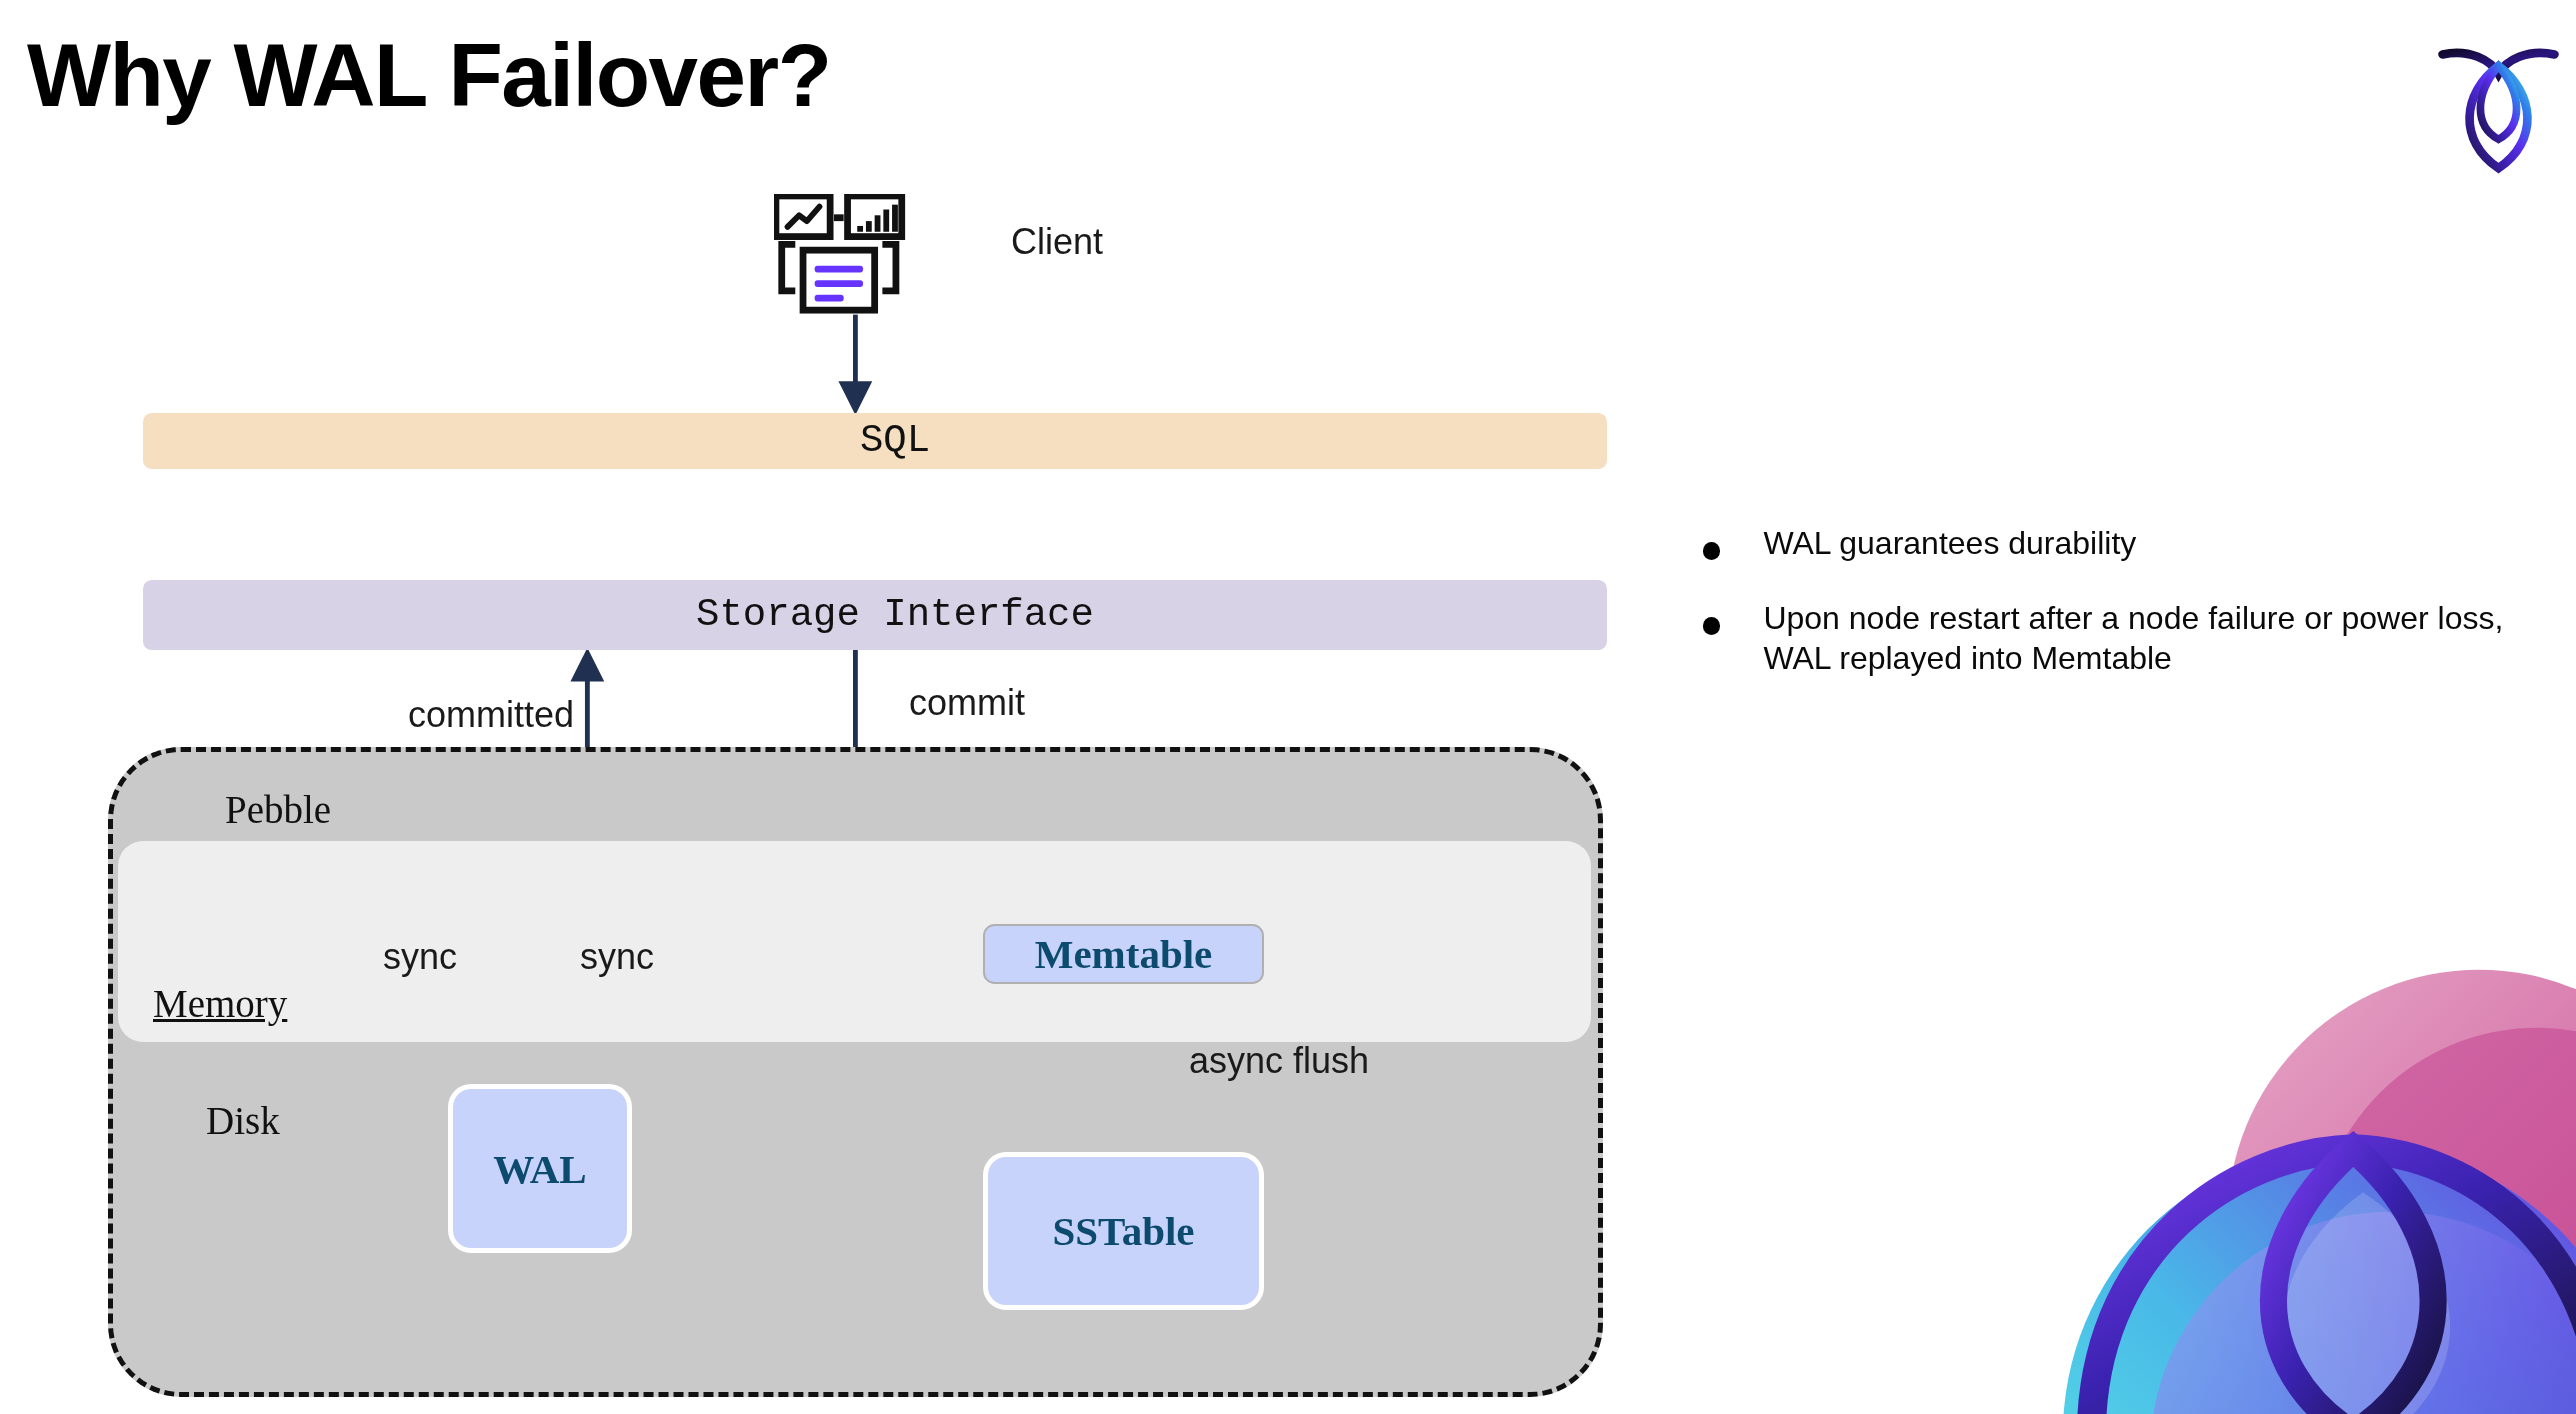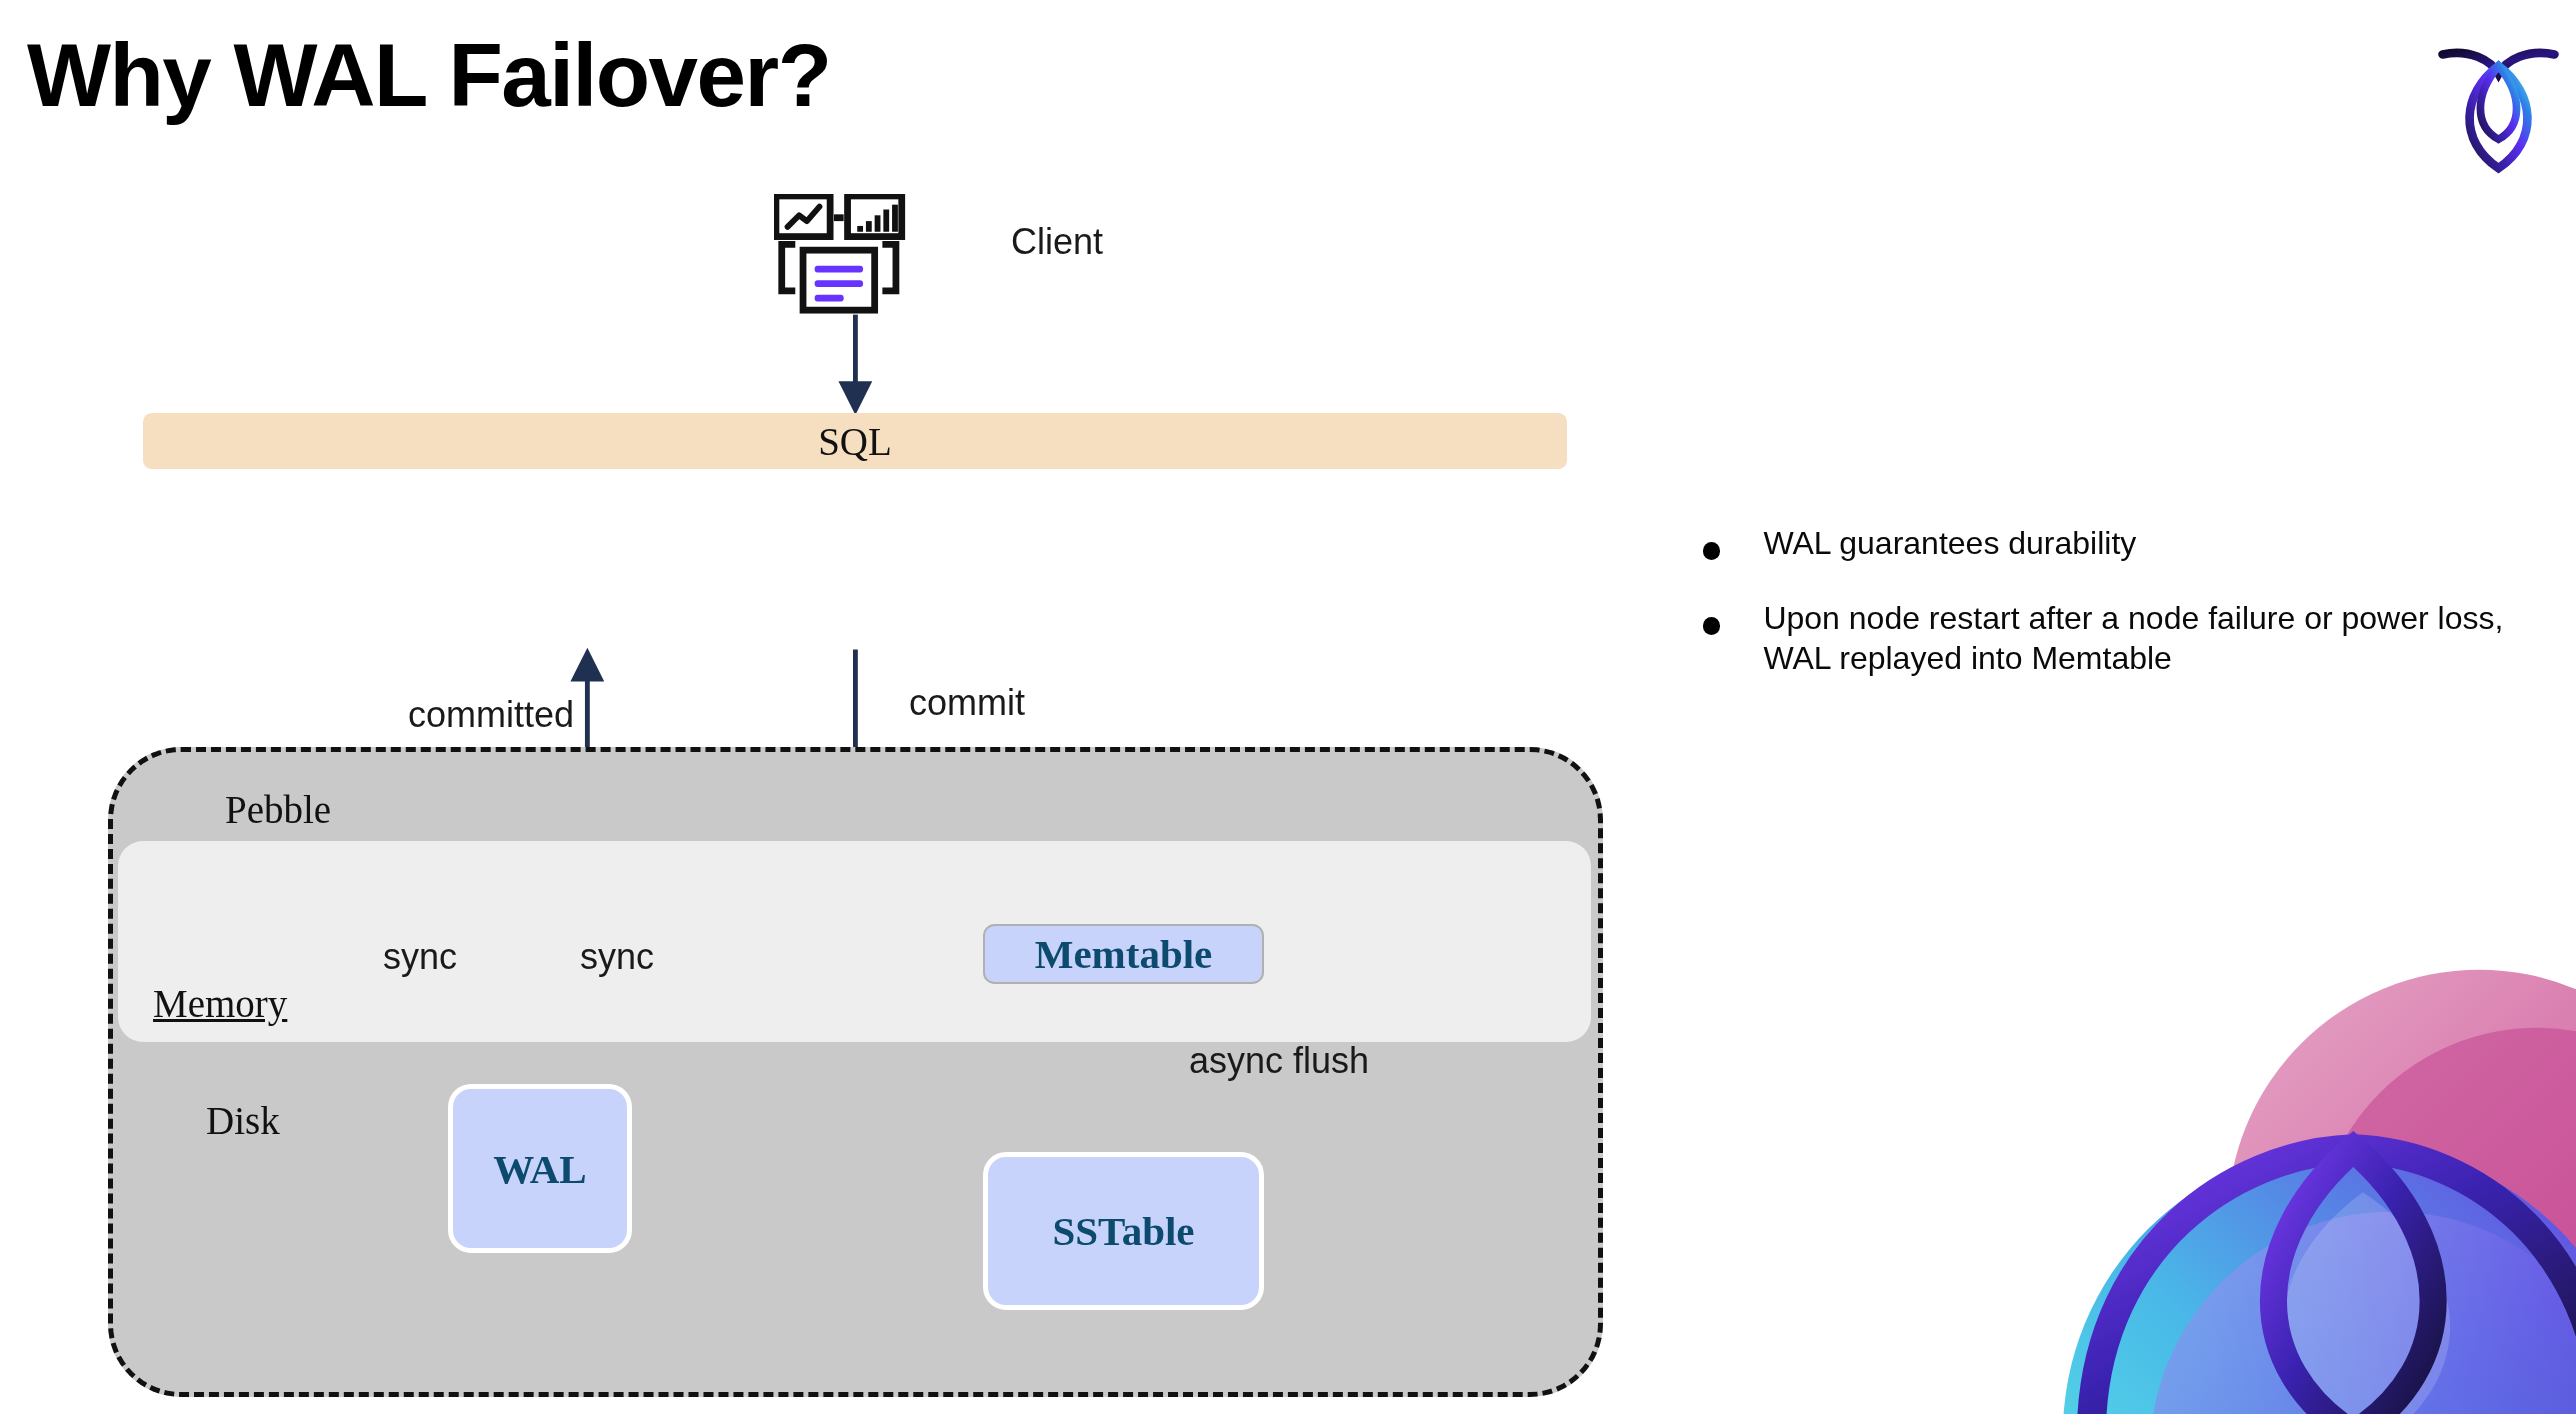--- a/index.html
+++ b/index.html
@@ -86,23 +86,24 @@
 
   
   .layer-bar {
     position: absolute;
     left: 143px;
     width: 1424px;
     border-radius: 8.7px;
     display: flex;
     align-items: center;
     justify-content: center;
-    font-family: Liberation Serif, serif;
+    font-family: Liberation Mono, monospace;
     font-size: 39px;
     color: #111111;
+    padding-left: 40px;
   }
   .layer-sql     { top: 413px; height: 56px; background: #f5dfc0; }
   .layer-kv      { top: 504px; height: 53px; background: #b7dcdc; }
   .layer-storage { top: 580px; height: 70px; background: #d7d2e6; }
 
   
   .pebble-container {
     position: absolute;
     left: 108px;
     top: 747px;
@@ -346,20 +347,23 @@
       <rect x="42" y="74" width="50" height="7" rx="3" fill="#6633ff"></rect>
       <rect x="42" y="89" width="50" height="7" rx="3" fill="#6633ff"></rect>
       <rect x="42" y="104" width="30" height="7" rx="3" fill="#6633ff"></rect>
     </svg>
   </div>
   <div class="client-label">Client</div>
 
   <div class="layer-bar layer-sql">
     <span>SQL</span>
   </div>
+  <div class="layer-bar layer-storage">
+    <span>Storage Interface</span>
+  </div>
 
   <div class="pebble-container"></div>
   <div class="memory-band"></div>
 
   <div class="pebble-label">Pebble</div>
   <div class="memory-label">Memory</div>
   <div class="disk-label">Disk</div>
 
   <div class="node-box node-memtable">
     <span>Memtable</span>

